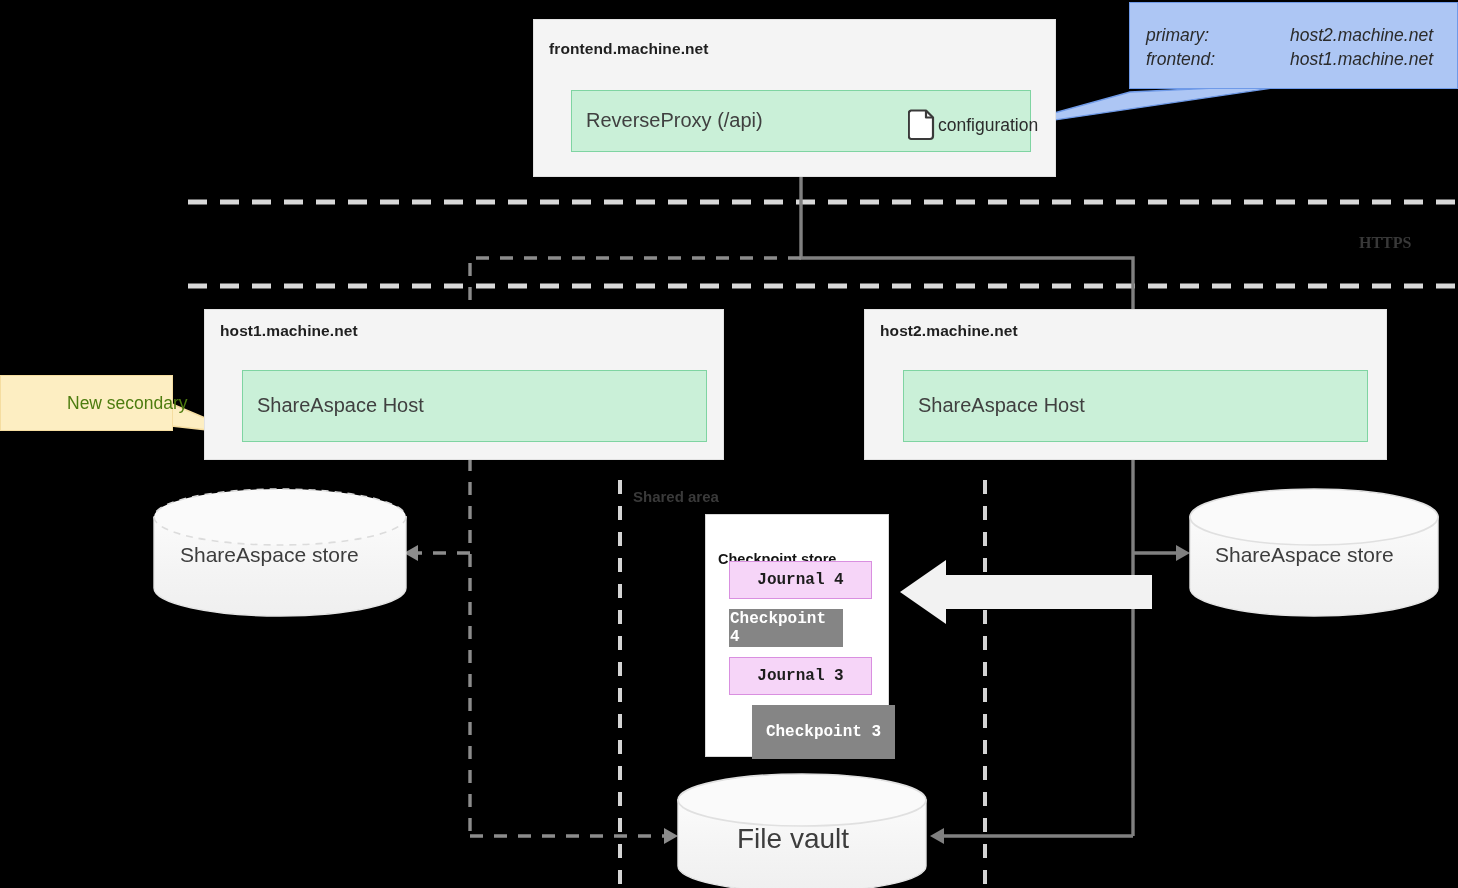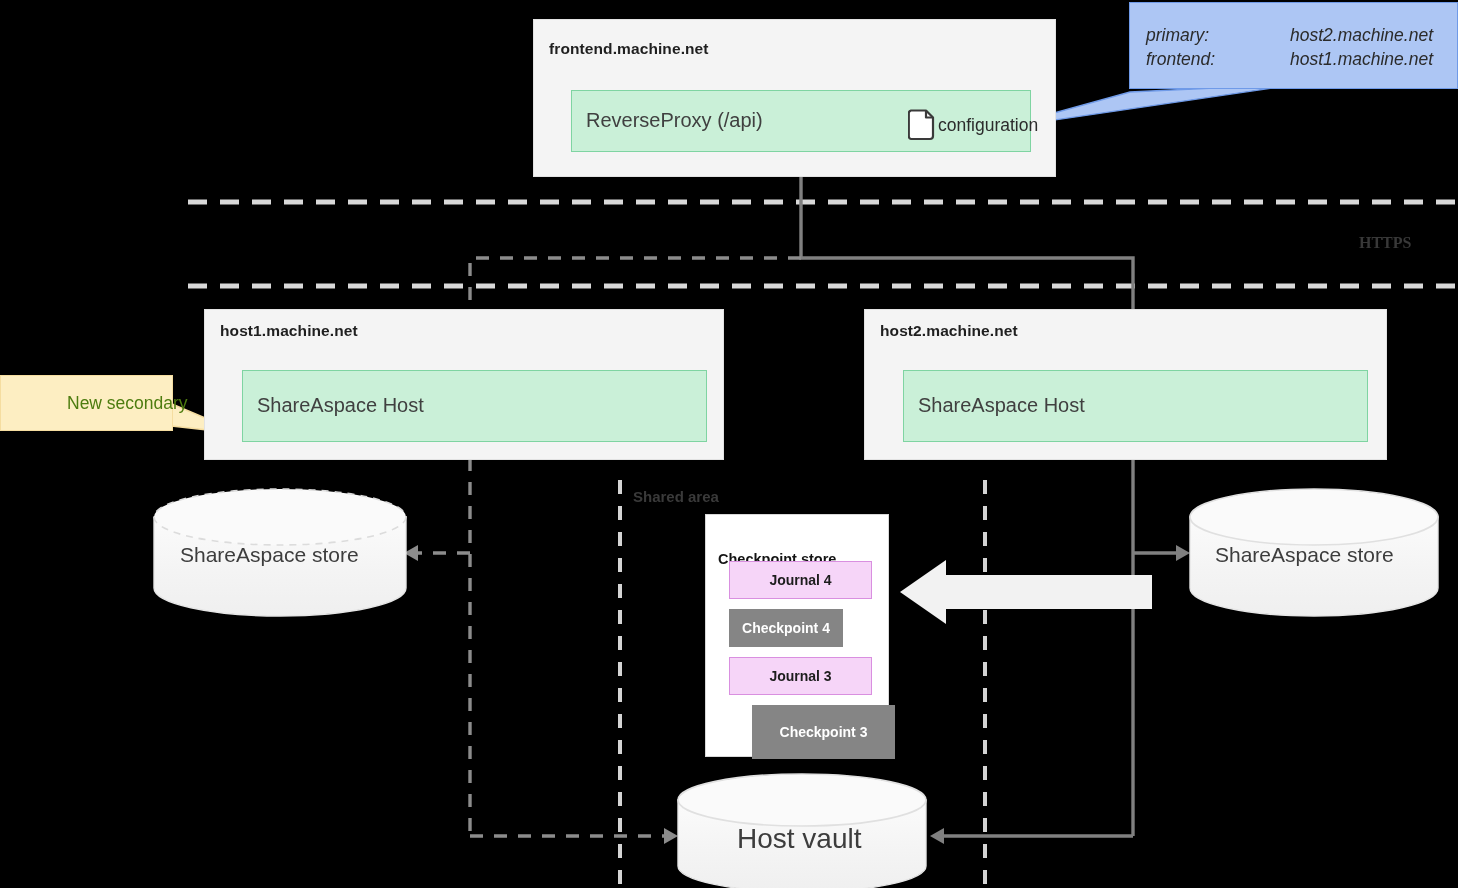--- a/index.html
+++ b/index.html
@@ -27,21 +27,21 @@
   .callout-yellow .ytext{position:absolute;font-size:17.5px;color:#4d7c0f;white-space:nowrap;margin-left:42px;}
 
   
   .zone-label{position:absolute;font-weight:bold;font-size:15px;color:#3a3a3a;}
   .zone-label.serifish{font-family:"Liberation Serif","DejaVu Serif",serif;font-size:16px;color:#383838;}
 
   
   .cpstore{position:absolute;background:#ffffff;border:1px solid #d8d8d8;box-sizing:border-box;}
   .cpstore-title{position:absolute;font-weight:bold;font-size:14.5px;color:#141414;}
   .chip{position:absolute;box-sizing:border-box;display:flex;align-items:center;justify-content:center;
-        font-weight:bold;font-size:14px;}
+        font-weight:bold;font-size:16px;font-family:Liberation Mono, monospace;}
   .chip.journal{background:#f6d5f8;border:1px solid #d98fe0;color:#1d1d1d;}
   .chip.checkpoint{background:#858585;border:1px solid #858585;color:#ffffff;}
   .cyl-label{position:absolute;color:#3d3d3d;white-space:nowrap;}
 </style>
 </head>
 <body>
 
 <div id="stage">
 
   <svg id="svglayer" viewBox="0 0 1458 888" xmlns="http://www.w3.org/2000/svg">
@@ -168,21 +168,21 @@
   <div class="callout-yellow" style="left:0px;top:375px;width:173px;height:56px;">
     <div class="ytext" style="left:24px;top:17px;">New secondary</div>
   </div>
 
   <div class="zone-label" style="left:633px;top:488px;">Shared area</div>
 
   <div class="cyl-label" style="left:180px;top:543px;font-size:21px;">ShareAspace store</div>
 
   <div class="cyl-label" style="left:1215px;top:543px;font-size:21px;">ShareAspace store</div>
 
-  <div class="cyl-label" style="left:737px;top:823px;font-size:28px;">Host vault</div>
+  <div class="cyl-label" style="left:737px;top:823px;font-size:28px;">File vault</div>
 
   <div class="cpstore" style="left:705px;top:514px;width:184px;height:243px;">
     <div class="cpstore-title" style="left:12px;top:20px;margin-top:16px;">Checkpoint store</div>
 
     <div class="chip journal" style="left:23px;top:46px;width:143px;height:38px;">Journal 4</div>
 
     <div class="chip checkpoint" style="left:23px;top:94px;width:114px;height:38px;">Checkpoint 4</div>
 
     <div class="chip journal" style="left:23px;top:142px;width:143px;height:38px;">Journal 3</div>
 

